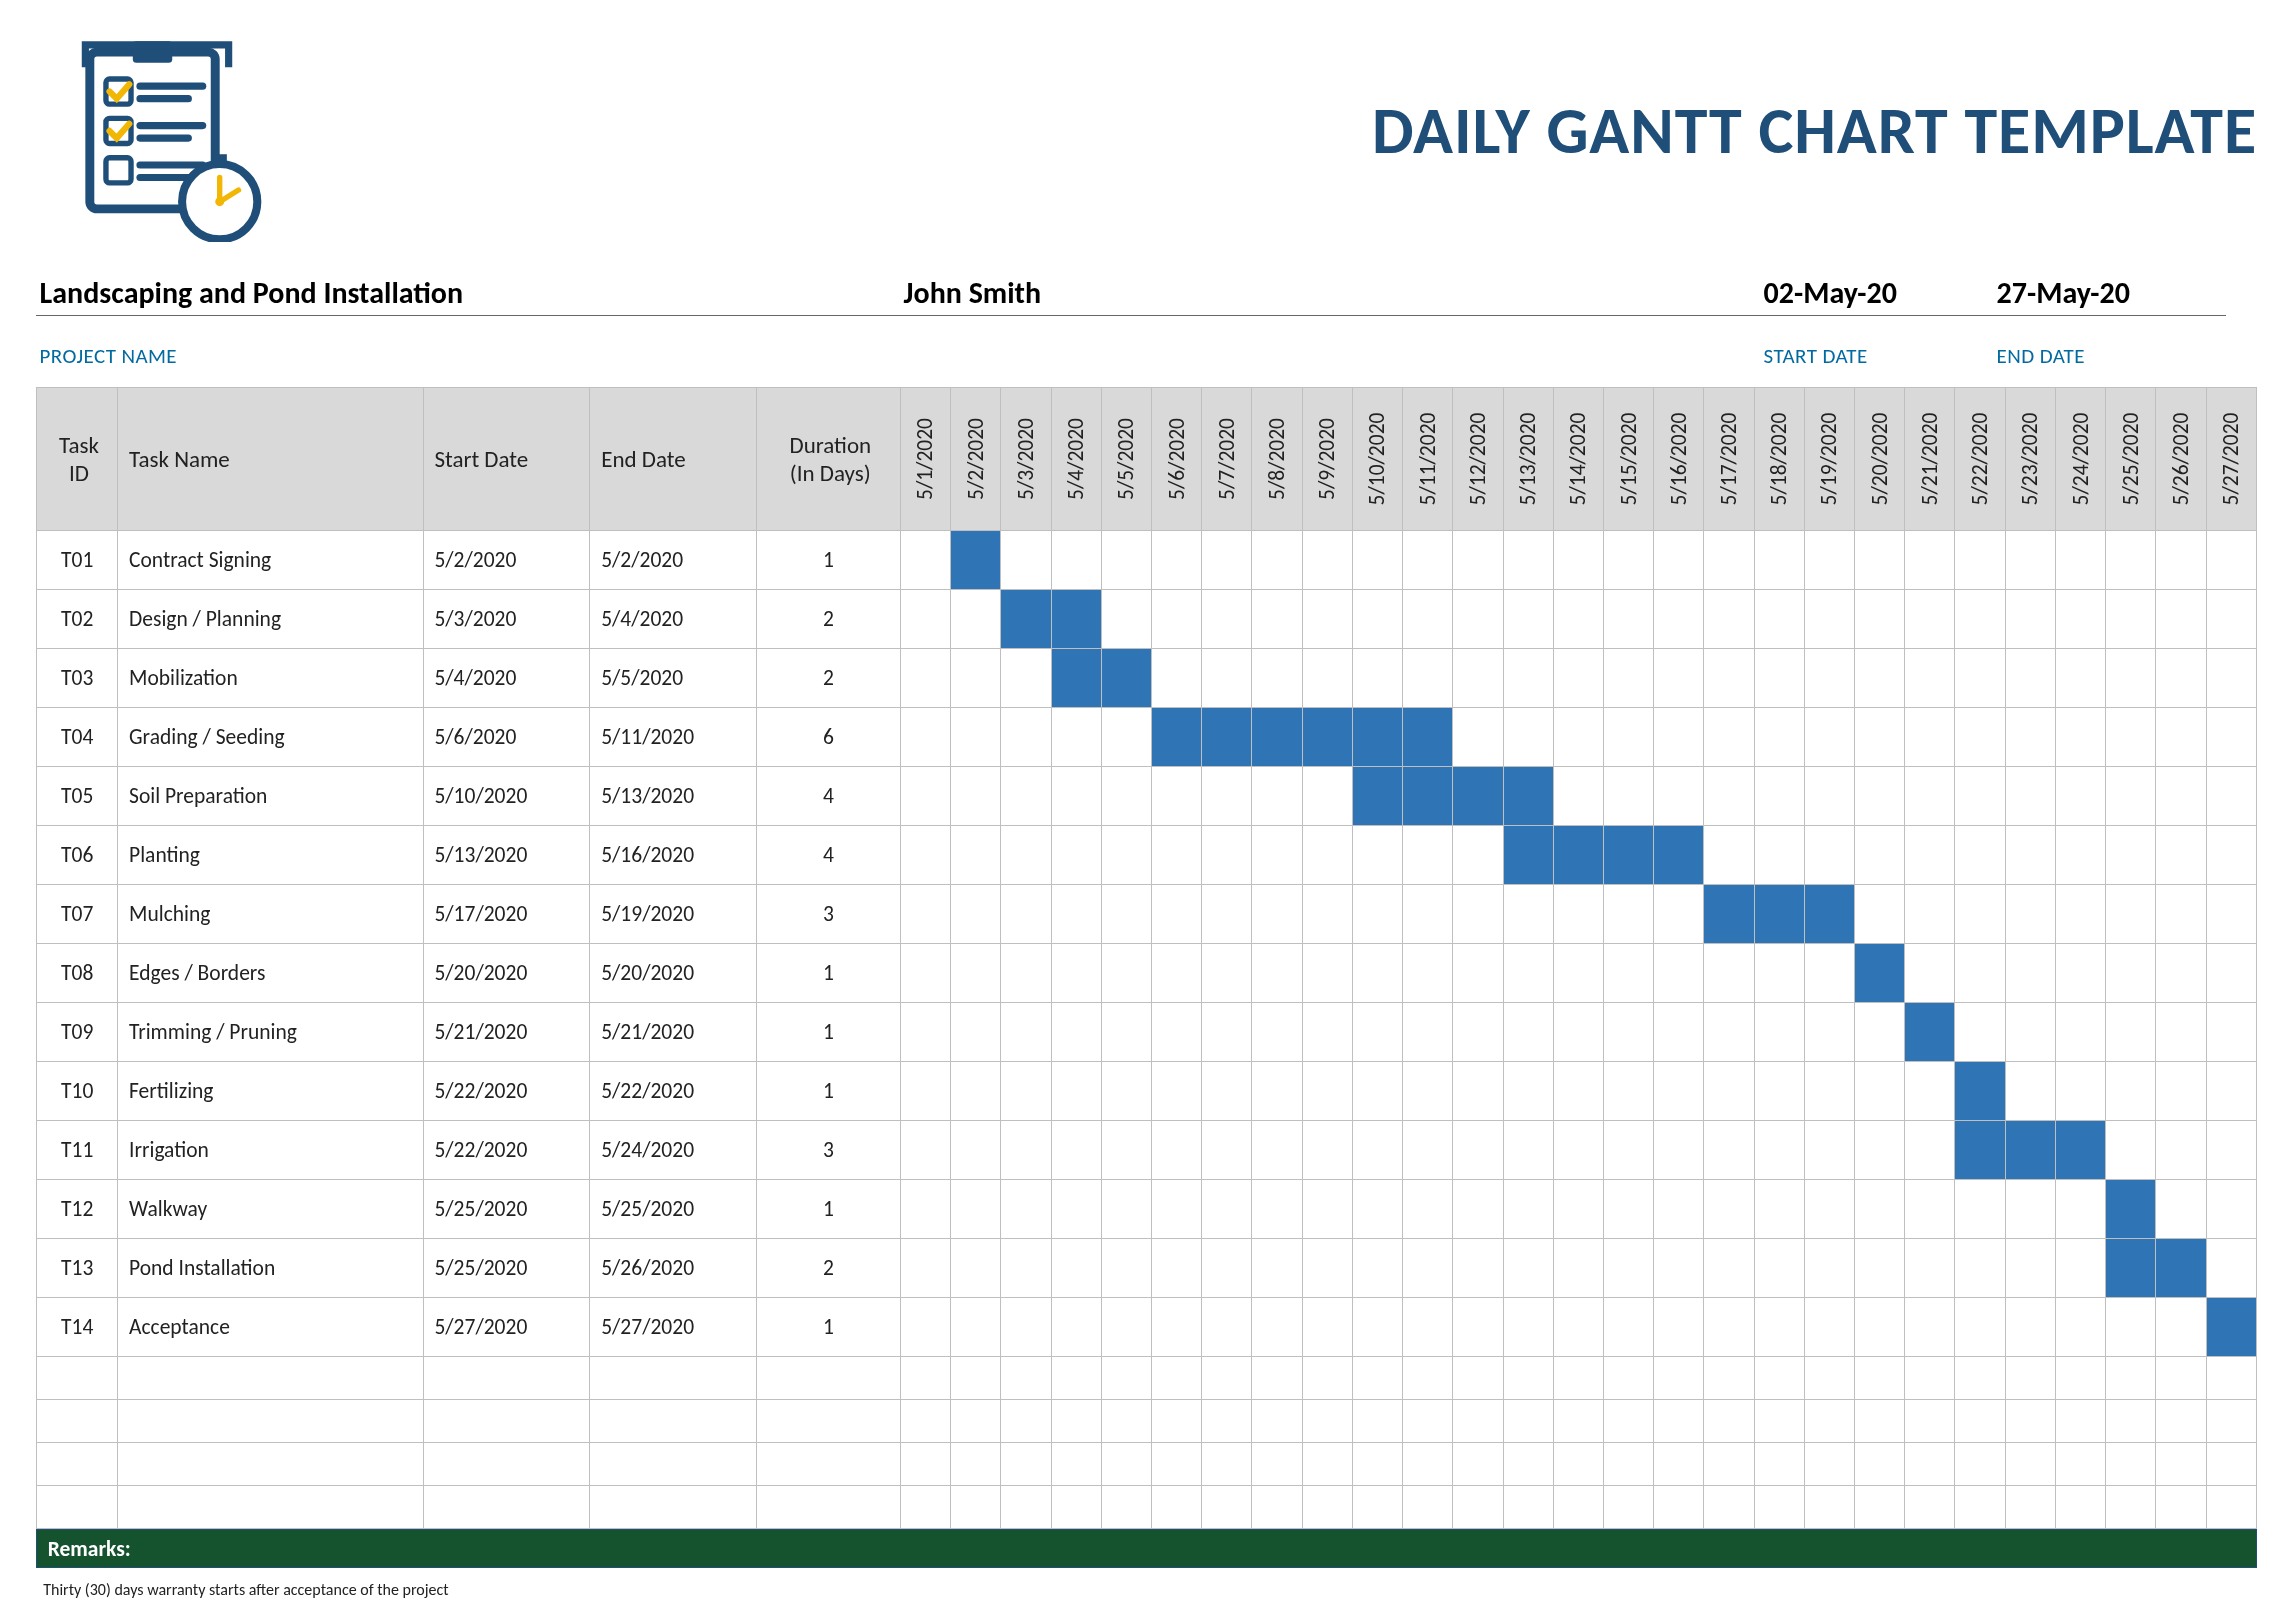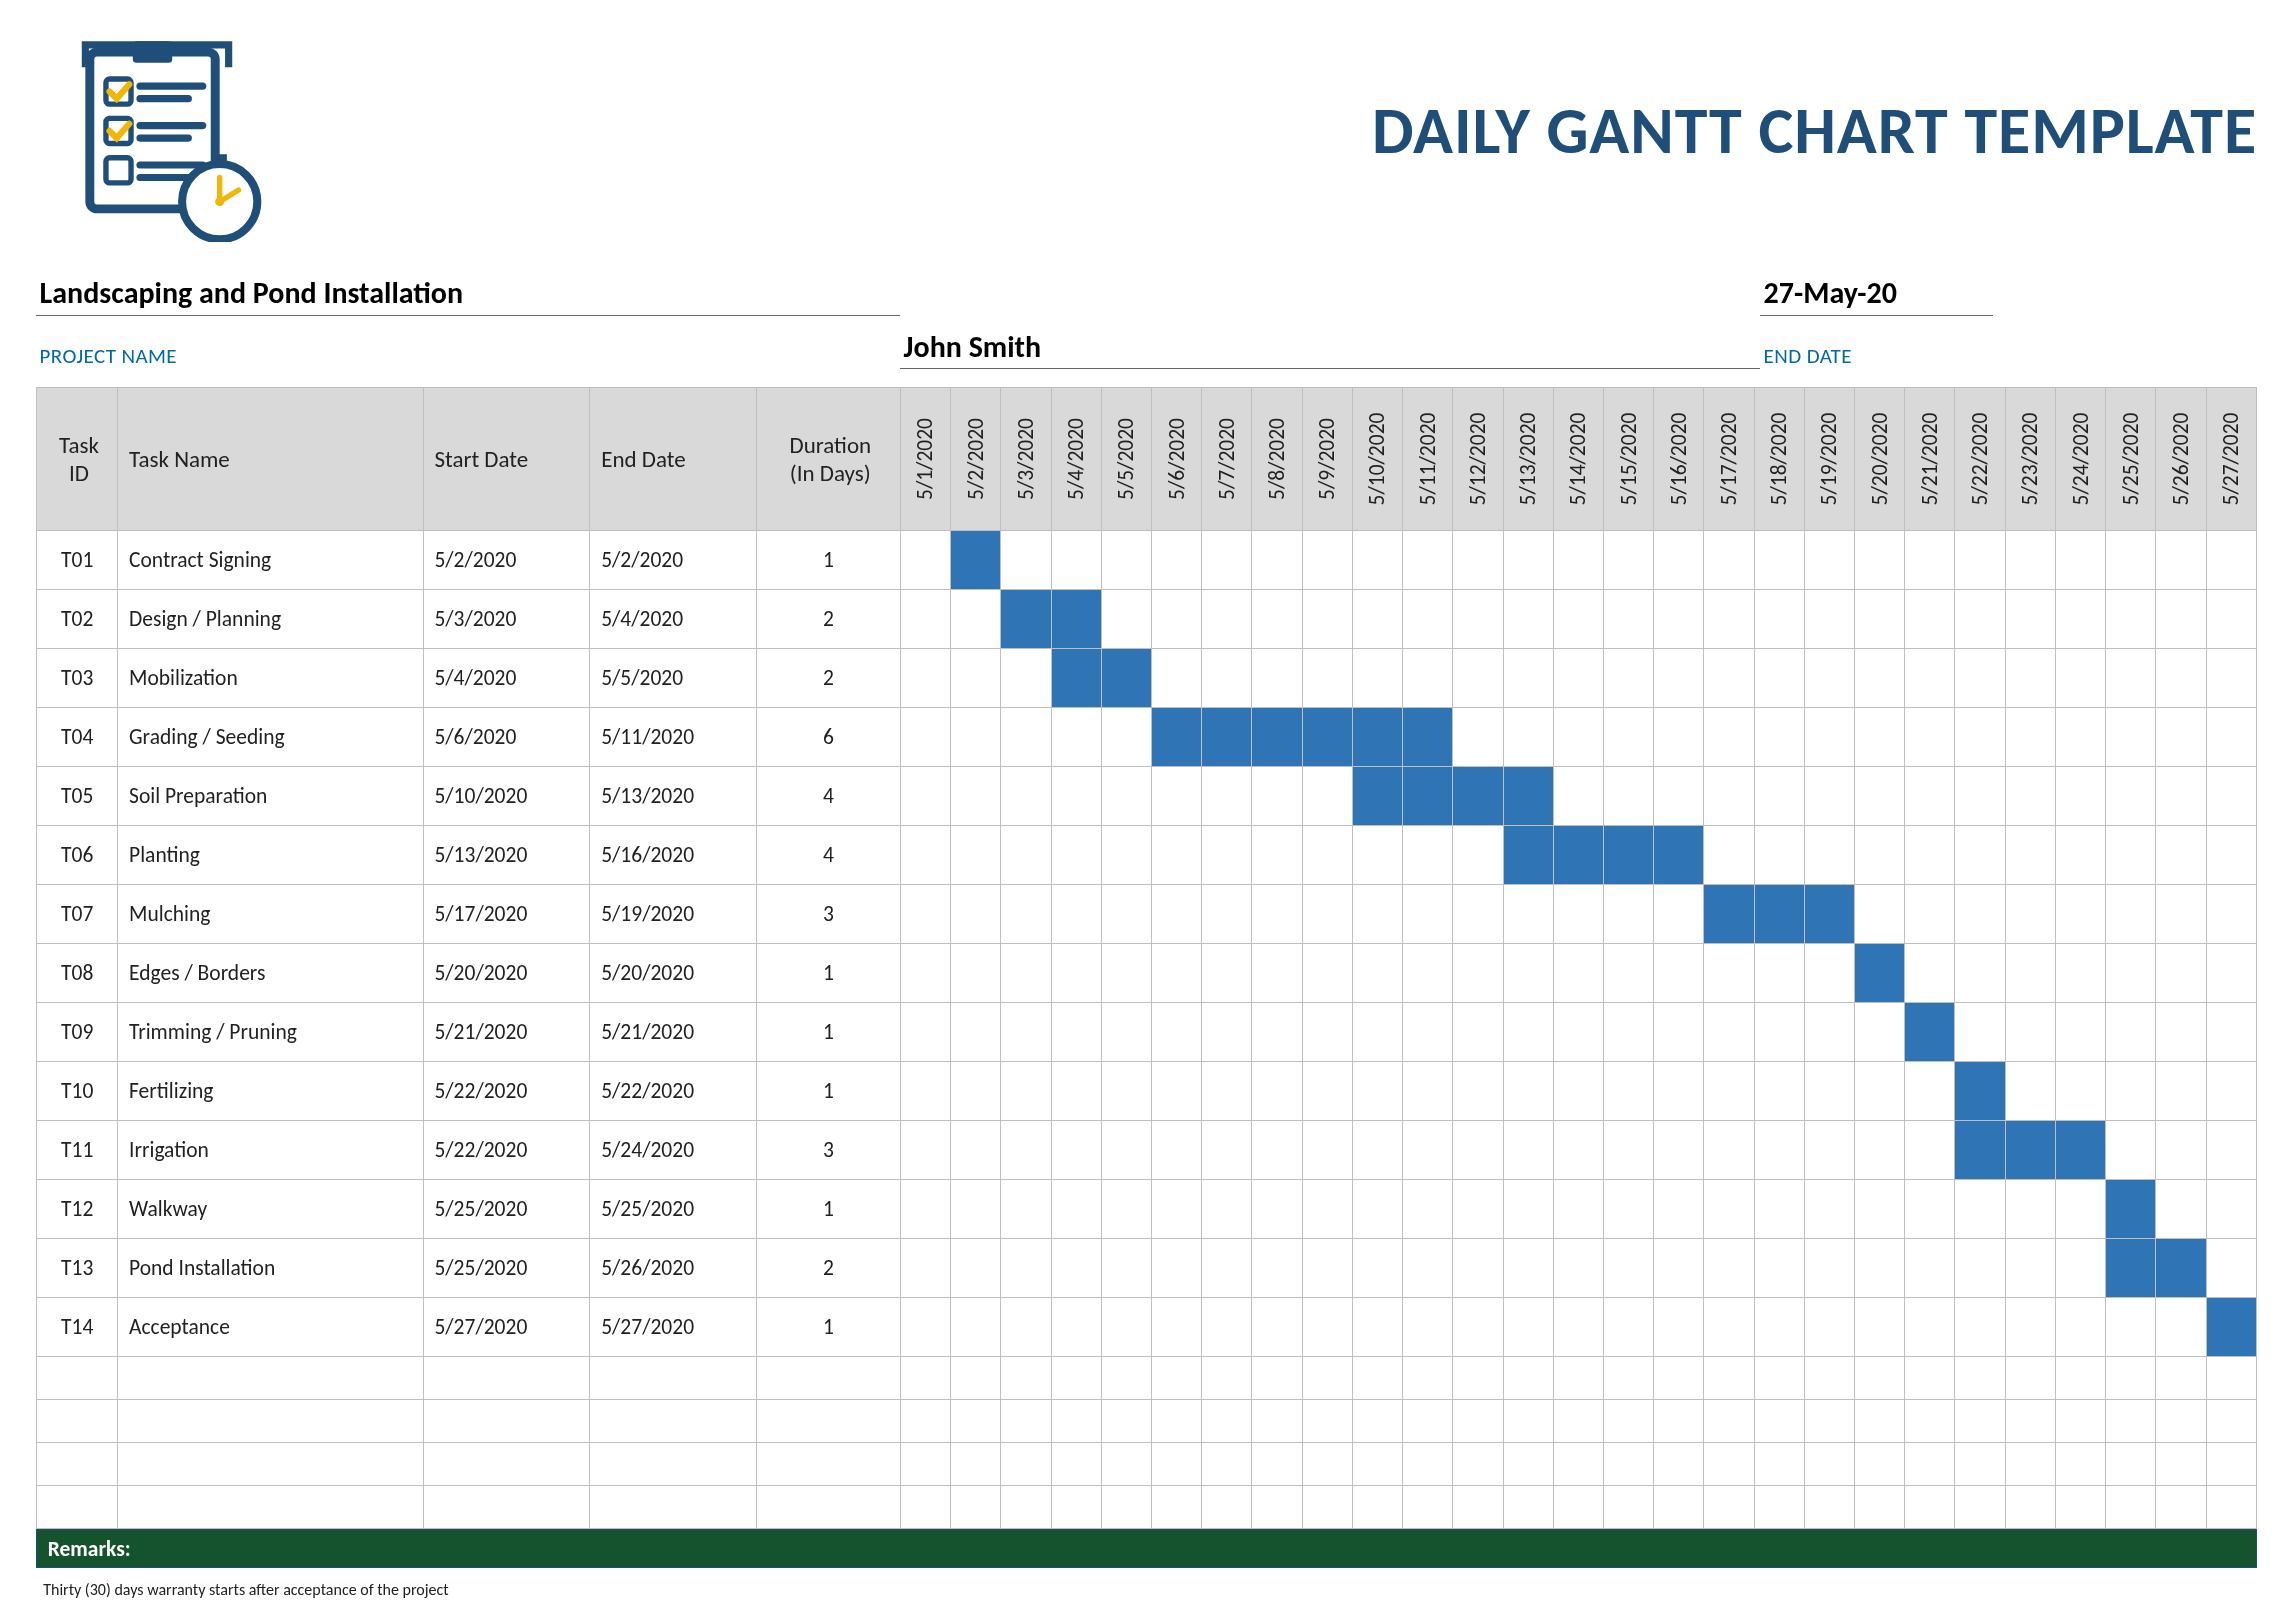--- a/index.html
+++ b/index.html
@@ -31,21 +31,20 @@
     color: #1f4e79;
     letter-spacing: 0.9px;
     margin-top: 54px;
   }
   
   .meta {
     display: flex;
     gap: 0;
     margin-bottom: 18px;
     border-top: 1.8px solid transparent;
-    align-items: flex-end;
   }
   .meta-block {
     display: flex;
     flex-direction: column;
   }
   .meta-block.project { flex: 0 0 864px; }
   .meta-block.client  { flex: 0 0 860px; }
   .meta-block.start   { flex: 0 0 233px; }
   .meta-block.end     { flex: 0 0 233px; }
   .meta-value {
@@ -163,20 +162,24 @@
   </div>
 
   <div class="meta">
     <div class="meta-block project">
       <div class="meta-value">Landscaping and Pond Installation</div>
       <div class="meta-label">PROJECT NAME</div>
     </div>
     <div class="meta-block client">
       <div class="meta-value">John Smith</div>
     </div>
+    <div class="meta-block start">
+      <div class="meta-value">02-May-20</div>
+      <div class="meta-label">START DATE</div>
+    </div>
     <div class="meta-block end">
       <div class="meta-value">27-May-20</div>
       <div class="meta-label">END DATE</div>
     </div>
   </div>
 
   <table class="gantt">
     <colgroup id="gantt-cols">
         <col class="id">
         <col class="name">

